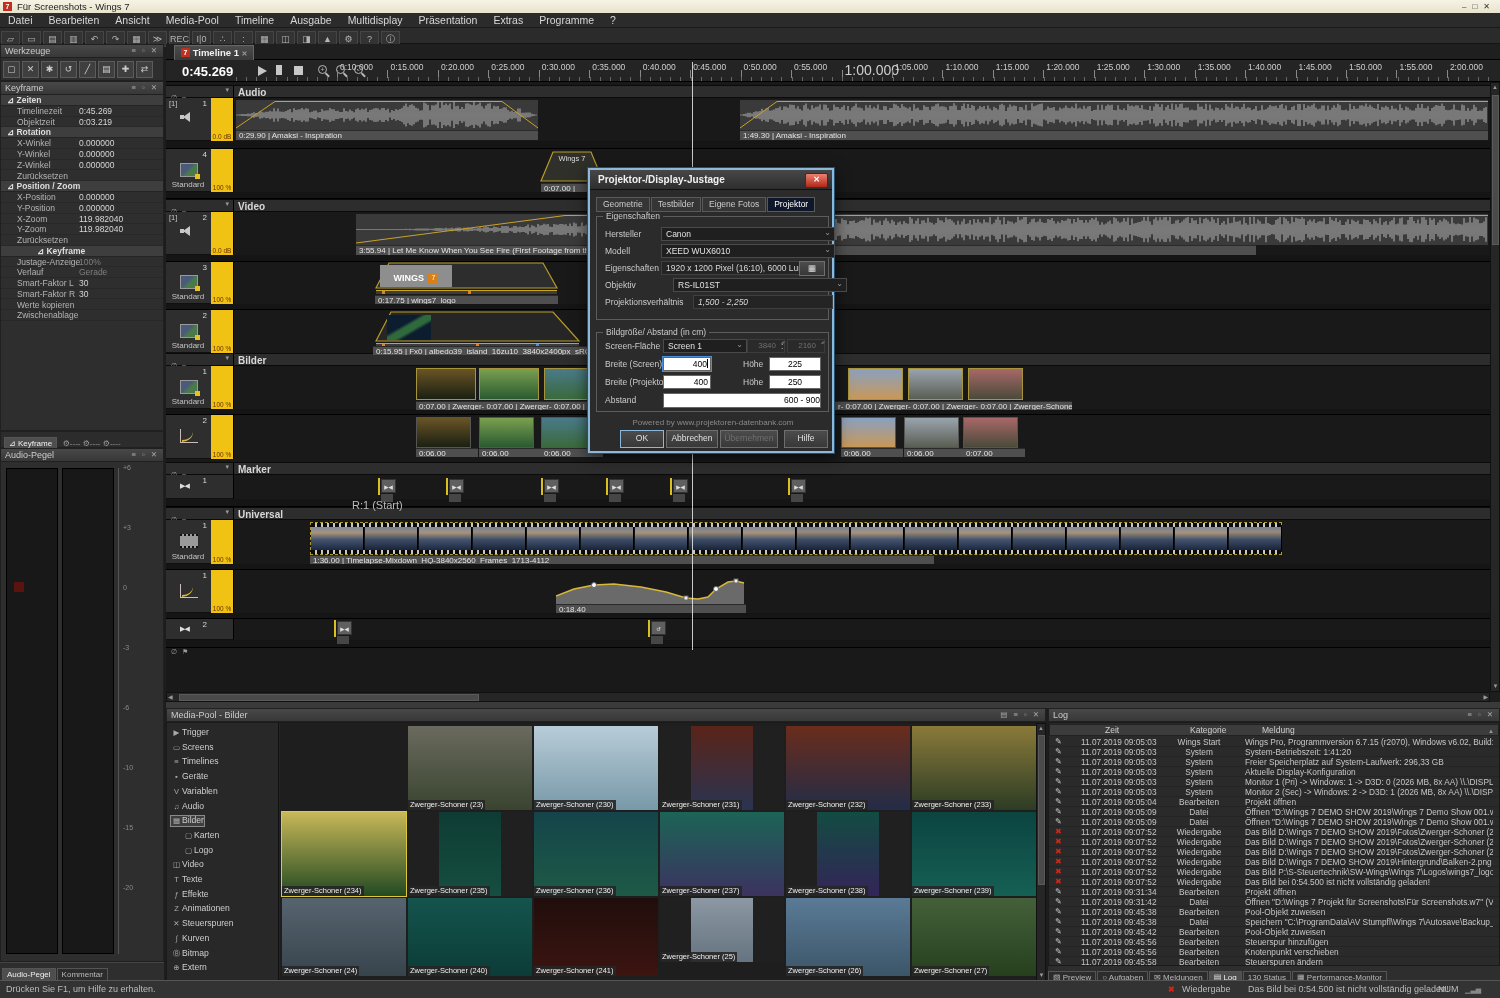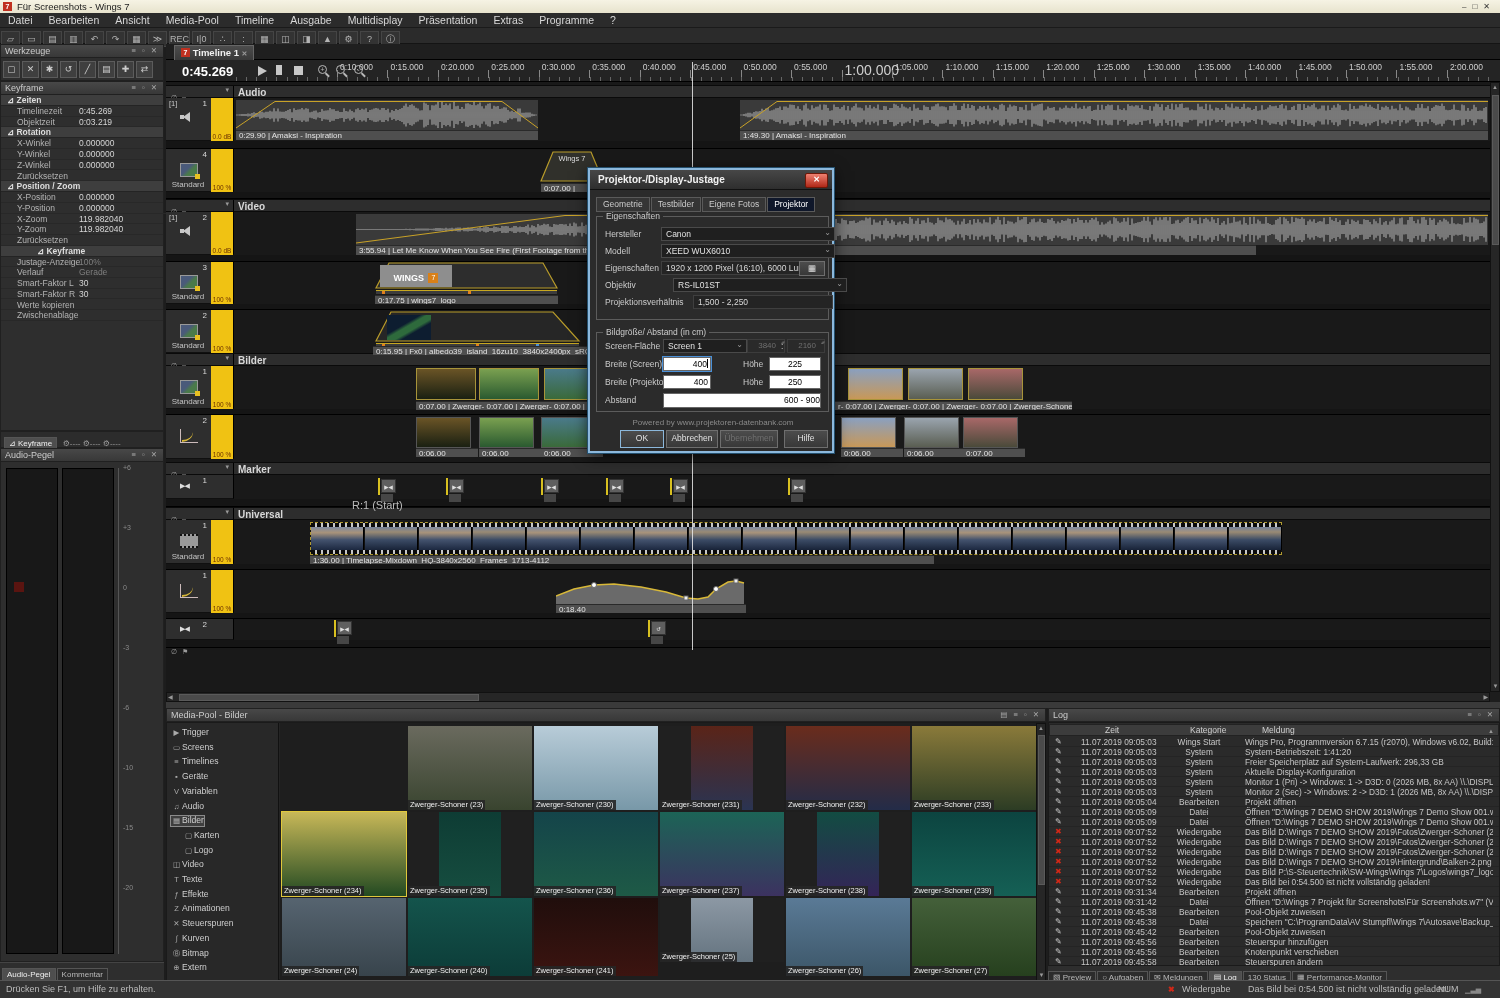--- a/index.html
+++ b/index.html
@@ -860,21 +860,21 @@
           <span class="flab" style="left: 8px; top: 12px;">Hersteller</span>
           <span class="dsel" style="left: 64px; top: 10px; width: 164px; height: 12px;">Canon</span>
           <span class="flab" style="left: 8px; top: 29px;">Modell</span>
           <span class="dsel" style="left: 64px; top: 27px; width: 164px; height: 12px;">XEED WUX6010</span>
           <span class="flab" style="left: 8px; top: 46px;">Eigenschaften</span>
           <span class="dro" style="left: 64px; top: 44px; width: 132px; height: 12px;">1920 x 1200 Pixel (16:10), 6000 Lumen</span>
           <span class="dbtn" style="left: 202px; top: 44px; width: 24px; height: 13px; line-height: 12px;">▦</span>
           <span class="flab" style="left: 8px; top: 63px;">Objektiv</span>
           <span class="dsel" style="left: 76px; top: 61px; width: 164px; height: 12px;">RS-IL01ST</span>
           <span class="flab" style="left: 8px; top: 80px;">Projektionsverhältnis</span>
-          <span class="dro" style="left: 96px; top: 78px; width: 130px; height: 12px;">1,500 - 2,250</span>
+          <span class="dro" style="left: 96px; top: 78px; width: 130px; height: 12px; font-style: italic;">1,500 - 2,250</span>
         </div>
     </div>
     <div class="abs grp" style="left:6px;top:162px;width:233px;height:80px;">
       <span class="leg" style="left:6px;top:-5px;">Bildgröße/ Abstand (in cm)</span>
       <span class="flab" style="left:8px;top:8px;">Screen-Fläche</span>
       <span class="dsel" style="left:66px;top:6px;width:74px;">Screen 1</span>
       <span class="spin" style="left:150px;top:6px;width:28px;height:12px;">3840</span>
       <span class="flab" style="left:184px;top:8px;">:</span>
       <span class="spin" style="left:190px;top:6px;width:28px;height:12px;">2160</span>
       <div id="grp2rows">

